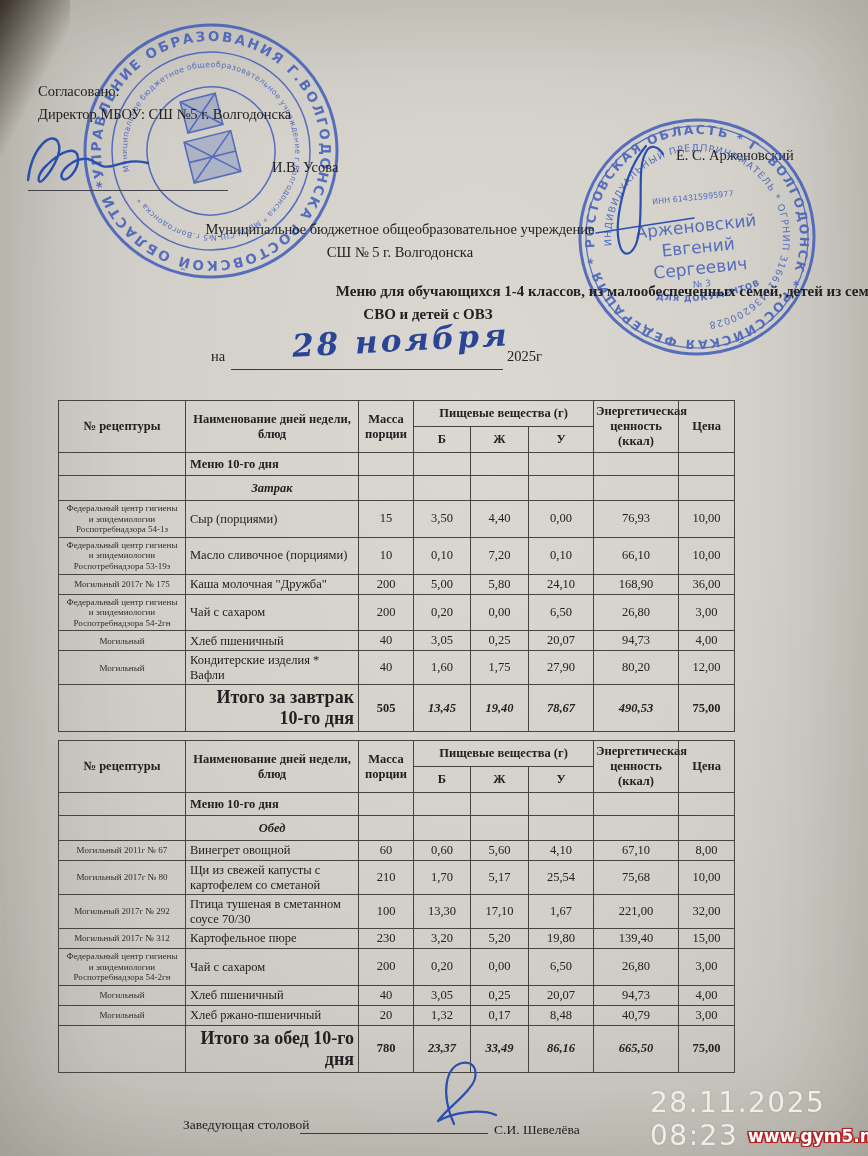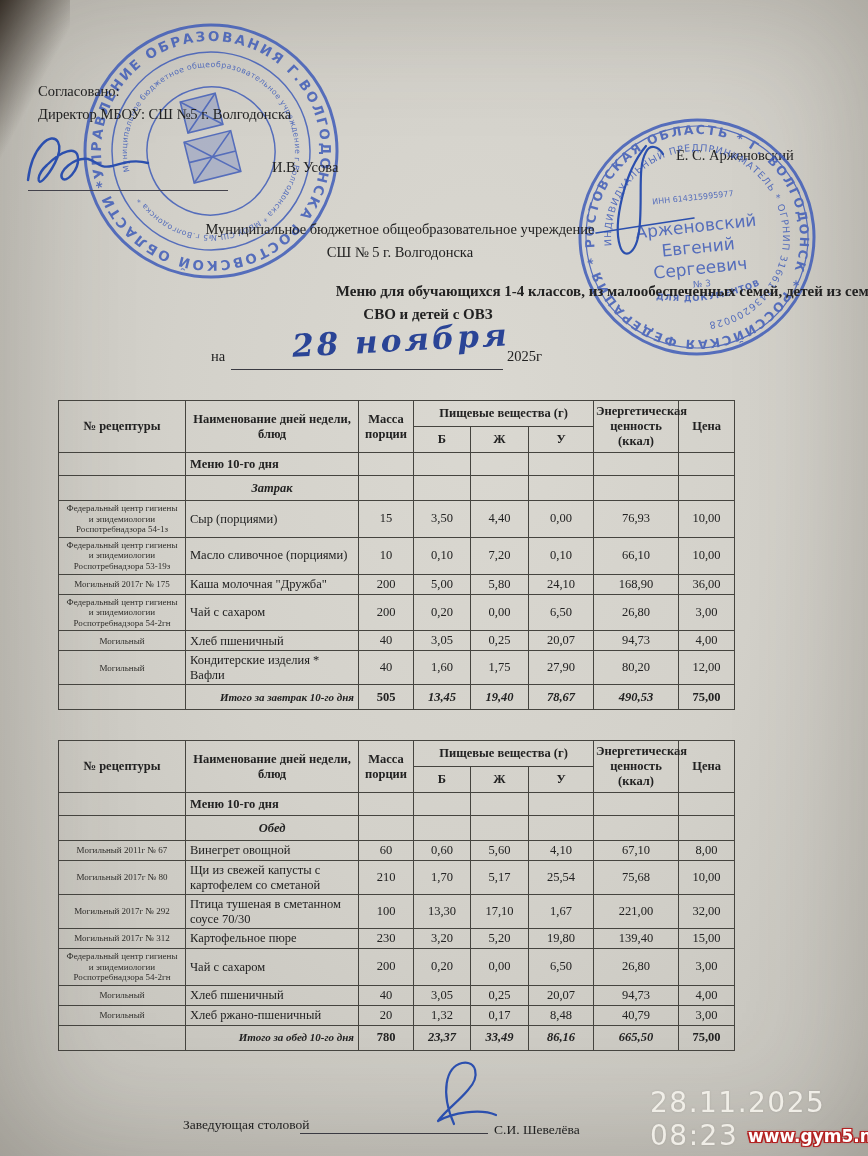--- a/index.html
+++ b/index.html
@@ -28,21 +28,21 @@
   table.menu th{font-size:12.5px;font-weight:bold;text-align:center;padding:3px 2px;}
   th.energy-h{font-size:10.5px;}
   td.c-recipe{font-size:9px;text-align:center;line-height:1.18;color:#2e2d2a;}
   td.c-dish{font-size:12.5px;text-align:left;line-height:1.16;}
   td.c-mass,td.c-b,td.c-zh,td.c-u,td.c-kcal,td.c-price{font-size:12.5px;text-align:center;}
   tr.row-section td{height:18px;}
   tr.row-section td.c-dish{font-weight:bold;}
   tr.row-course td{height:20px;}
   tr.row-course td.c-dish{font-weight:bold;font-style:italic;text-align:center;}
   tr.row-total td{font-weight:bold;height:20px;}
-  tr.row-total td.c-dish{text-align:right;font-size:11px;font-style:italic;}
+  tr.row-total td.c-dish{text-align:right;font-size:18px;}
   tr.row-total td.c-b, tr.row-total td.c-zh, tr.row-total td.c-u, tr.row-total td.c-kcal{font-style:italic;}
 
   
   .stamp{opacity:.82;}
   .stamp text{fill:#3a58b8;}
   .stamp .ln{stroke:#3a58b8;fill:none;}
   .sig path{stroke:#2b4fae;fill:none;stroke-linecap:round;stroke-linejoin:round;}
 
   .timestamp{font-family:"DejaVu Sans", sans-serif;font-size:28px;letter-spacing:1.5px;
     color:rgba(243,241,235,.95);text-shadow:0 0 2px rgba(120,115,108,.35);}

